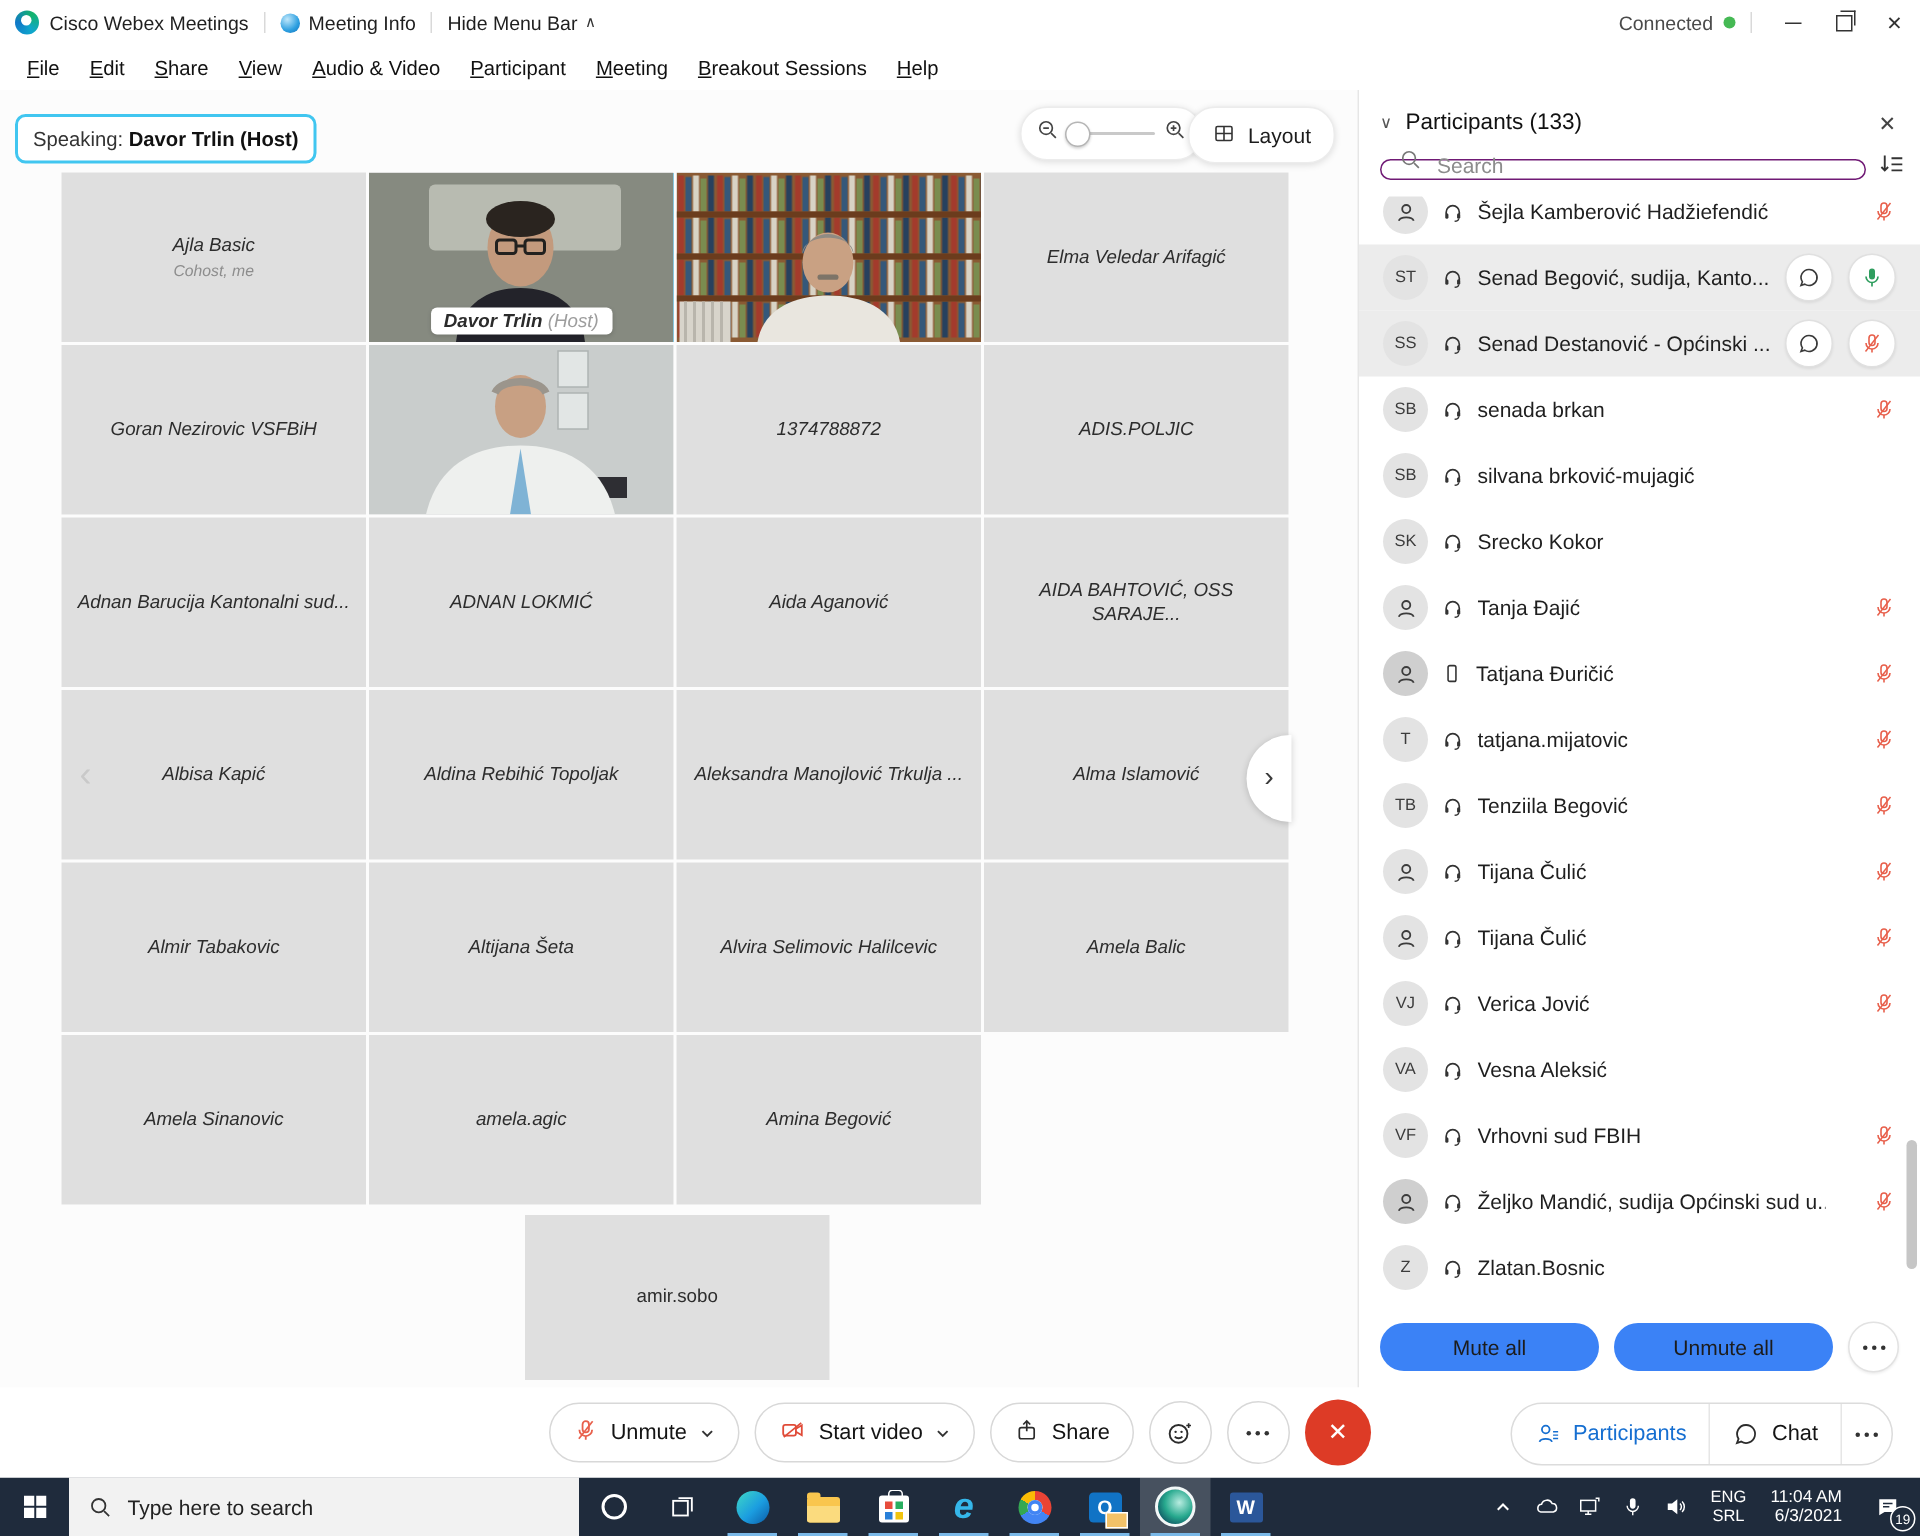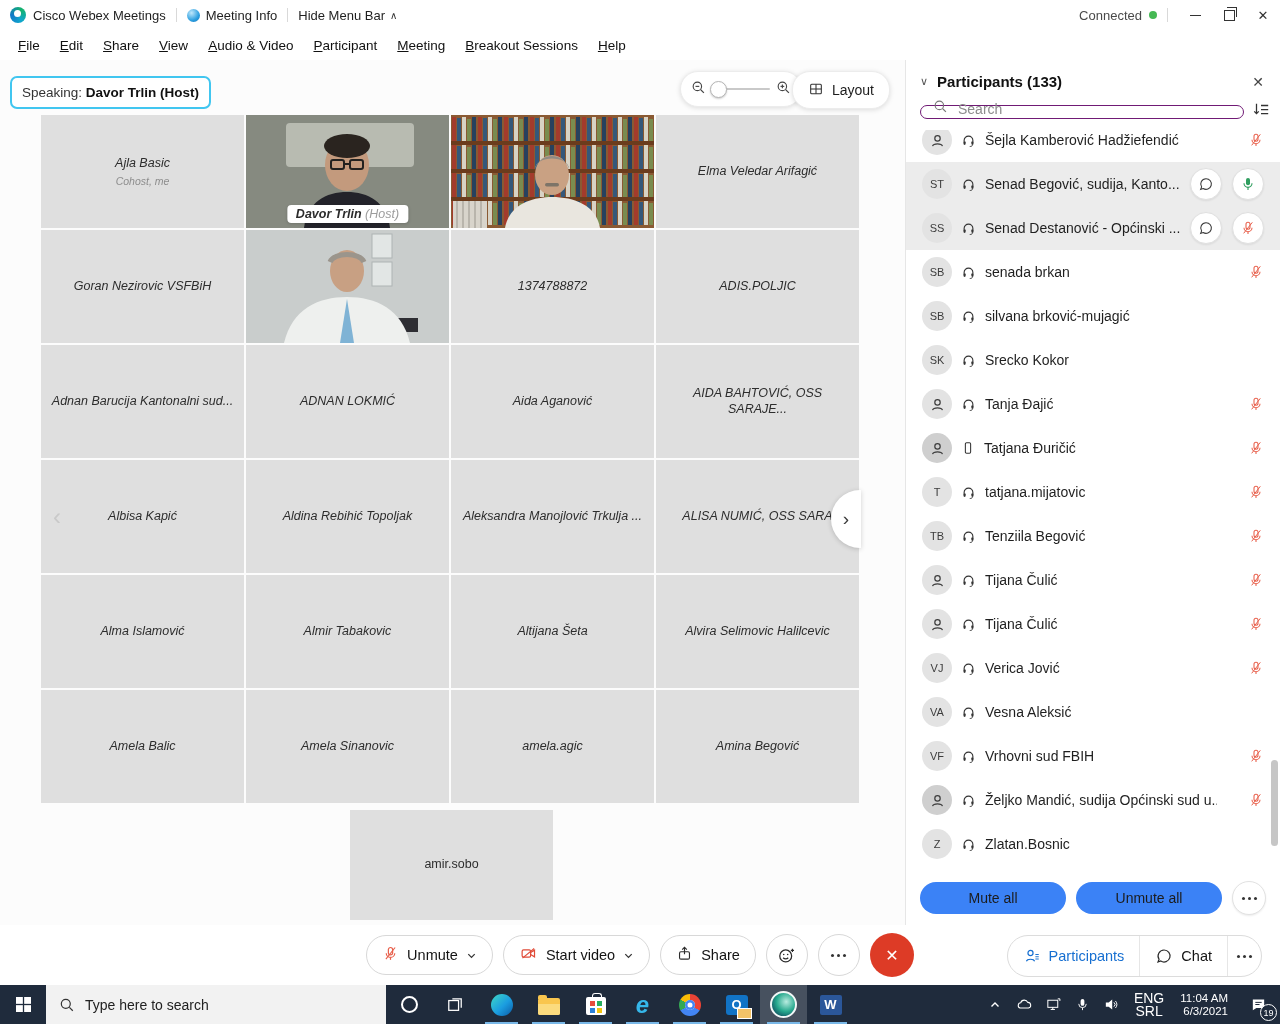--- a/index.html
+++ b/index.html
@@ -41,21 +41,21 @@
   .tile-label{position:absolute;bottom:5px;left:50%;transform:translateX(-50%);background:#fff;border-radius:4px;padding:2px 9px;font-size:12.5px;white-space:nowrap;box-shadow:0 1px 3px rgba(0,0,0,.15);}
   .tile-label b{color:#2b2b2b;font-weight:bold;}
   .tile-label span{color:#9d9d9d;}
   .tile7{position:absolute;left:350px;top:750px;width:203px;height:110px;}
   .nav-next{position:absolute;right:44px;top:430px;width:30px;height:58px;background:#fff;border-radius:30px 0 0 30px;box-shadow:0 1px 5px rgba(0,0,0,.18);display:flex;align-items:center;justify-content:center;font-size:19px;color:#3a3a3a;}
   .nav-prev{position:absolute;left:53px;top:443px;font-size:24px;color:#c9c9c9;}
   
   .panel{width:374px;border-left:1px solid #e6e6e6;display:flex;flex-direction:column;position:relative;background:#fff;}
   .panel-header{display:flex;align-items:center;gap:9px;padding:13px 16px 9px 14px;}
   .ph-chev{font-size:11px;color:#555;}
-  .ph-title{font-size:15px;font-weight:bold;color:#111;flex:1;}
+  .ph-title{font-size:15px;font-weight:normal;color:#111;flex:1;}
   .ph-close{font-size:14px;color:#444;}
   .search-row{display:flex;align-items:center;gap:8px;padding:2px 10px 0 14px;}
   .search-box{flex:1;height:14px;border:1px solid #701a75;border-radius:16px;display:flex;align-items:flex-end;gap:8px;padding:0 12px;box-sizing:border-box;}
   .search-box input{border:none;outline:none;flex:1;font-size:14px;font-family:inherit;color:#333;background:transparent;}
   .search-box input::placeholder{color:#8c8c8c;}
   .plist{flex:1;overflow:hidden;margin-top:7px;position:relative;}
   .plist-inner{transform:translateY(-12px);}
   .prow{height:44px;display:flex;align-items:center;gap:9px;padding:0 16px;}
   .prow.sel{background:#ececec;}
   .avatar{width:30px;height:30px;border-radius:50%;background:#e3e3e3;color:#3c3c3c;font-size:11px;display:flex;align-items:center;justify-content:center;flex:0 0 30px;}
@@ -79,21 +79,21 @@
   .seg.blue{color:#166fd1;justify-content:space-between;}
   
   .taskbar{flex:0 0 39px;background:#1f2b3c;display:flex;align-items:stretch;color:#fff;}
   .tb-cell{width:46px;display:flex;align-items:center;justify-content:center;position:relative;}
   .tb-search{width:340px;background:#f2f2f2;color:#222;display:flex;align-items:center;gap:10px;padding:0 13px;font-size:14px;box-sizing:border-box;}
   .tb-app{width:47px;display:flex;align-items:center;justify-content:center;position:relative;}
   .tb-app .ul{position:absolute;bottom:0;left:7px;right:7px;height:2px;background:#79b8e8;}
   .tb-app.active{background:rgba(255,255,255,.18);}
   .tray{margin-left:auto;display:flex;align-items:stretch;}
   .tray-cell{display:flex;align-items:center;justify-content:center;width:29px;}
-  .lang{display:flex;flex-direction:column;justify-content:center;font-size:14px;line-height:12.5px;padding:0 8px;text-align:center;}
+  .lang{display:flex;flex-direction:column;justify-content:center;font-size:11px;line-height:12.5px;padding:0 8px;text-align:center;}
   .clock{display:flex;flex-direction:column;justify-content:center;font-size:11.5px;line-height:13px;padding:0 8px;text-align:right;}
   .action{width:44px;display:flex;align-items:center;justify-content:center;position:relative;}
   .badge{position:absolute;right:3px;bottom:3px;width:17px;height:17px;border-radius:50%;background:#1f2b3c;border:1.5px solid #fff;color:#fff;font-size:9px;display:flex;align-items:center;justify-content:center;box-sizing:border-box;}
   
   .folder-ic{width:22px;height:17px;background:#f9c64e;border-radius:2px;position:relative;margin-top:3px;}
   .folder-ic::before{content:"";position:absolute;top:-3px;left:0;width:9px;height:4px;background:#f9c64e;border-radius:2px 2px 0 0;}
   .folder-ic::after{content:"";position:absolute;left:0;bottom:0;width:22px;height:11px;background:#fbdb7e;border-radius:0 0 2px 2px;}
   .edge-ic{width:22px;height:22px;border-radius:50%;background:linear-gradient(135deg,#3fd9c6,#1b9de0 55%,#0b5ba6);}
   .chrome-ic{width:22px;height:22px;border-radius:50%;background:conic-gradient(#ea4335 0 120deg,#4285f4 120deg 240deg,#34a853 240deg 300deg,#fbbc05 300deg);position:relative;}
   .chrome-ic::after{content:"";position:absolute;left:6px;top:6px;width:10px;height:10px;border-radius:50%;background:#fff;box-shadow:inset 0 0 0 2.5px #4285f4;}
@@ -262,23 +262,20 @@
           <div class="tile">
             <div class="tname">Albisa Kapić</div>
           </div>
           <div class="tile">
             <div class="tname">Aldina Rebihić Topoljak</div>
           </div>
           <div class="tile">
             <div class="tname">Aleksandra Manojlović Trkulja ...</div>
           </div>
           <div class="tile">
-            <div class="tname">ALISA NUMIĆ, OSS SARA</div>
-          </div>
-          <div class="tile">
             <div class="tname">Alma Islamović</div>
           </div>
           <div class="tile">
             <div class="tname">Almir Tabakovic</div>
           </div>
           <div class="tile">
             <div class="tname">Altijana Šeta</div>
           </div>
           <div class="tile">
             <div class="tname">Alvira Selimovic Halilcevic</div>

